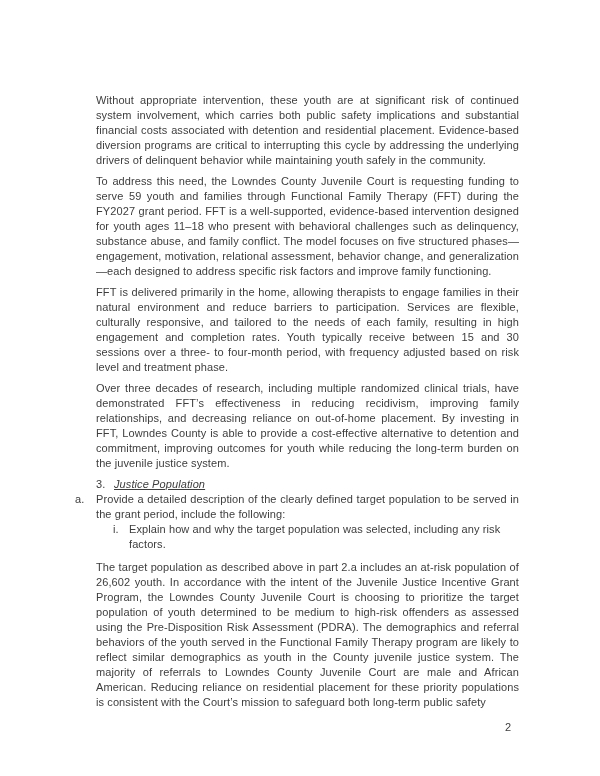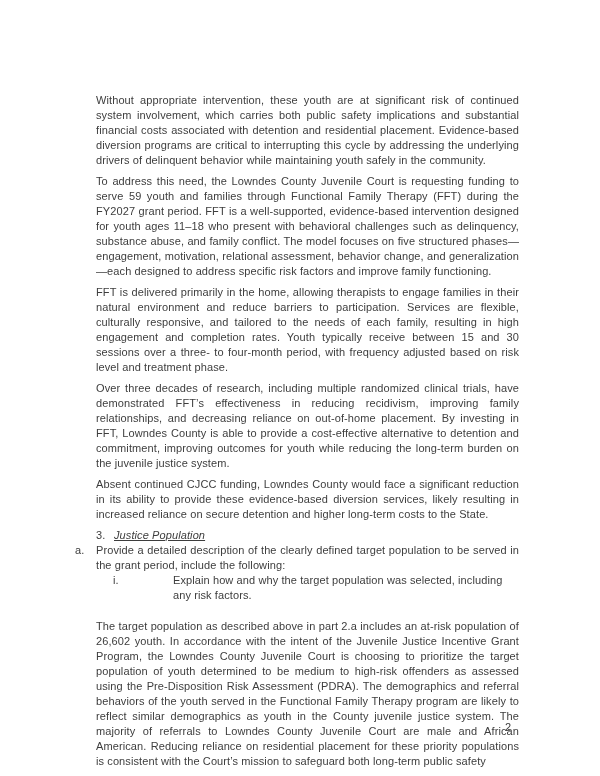--- a/index.html
+++ b/index.html
@@ -62,24 +62,23 @@
   }
   .li-i {
     margin-left: 17px;
   }
   .li-i .marker {
     flex: 0 0 16px;
     width: 16px;
   }
   .li-i .li-text {
     flex: 1;
-    margin-left: 44px;
   }
   p.closing {
-    margin-top: 16px;
+    margin-top: 8px;
     margin-bottom: 0;
   }
   .page-number {
     position: absolute;
     left: 499px;
     top: 720px;
     width: 18px;
     text-align: center;
     font-size: 11px;
     line-height: 15px;
@@ -90,21 +89,20 @@
 </head>
 <body>
 
 <div class="page">
   <main class="content">
 
     <p class="para">Without appropriate intervention, these youth are at significant risk of continued system involvement, which carries both public safety implications and substantial financial costs associated with detention and residential placement. Evidence-based diversion programs are critical to interrupting this cycle by addressing the underlying drivers of delinquent behavior while maintaining youth safely in the community.</p>
     <p class="para">To address this need, the Lowndes County Juvenile Court is requesting funding to serve 59 youth and families through Functional Family Therapy (FFT) during the FY2027 grant period. FFT is a well-supported, evidence-based intervention designed for youth ages 11–18 who present with behavioral challenges such as delinquency, substance abuse, and family conflict. The model focuses on five structured phases—engagement, motivation, relational assessment, behavior change, and generalization—each designed to address specific risk factors and improve family functioning.</p>
     <p class="para">FFT is delivered primarily in the home, allowing therapists to engage families in their natural environment and reduce barriers to participation. Services are flexible, culturally responsive, and tailored to the needs of each family, resulting in high engagement and completion rates. Youth typically receive between 15 and 30 sessions over a three- to four-month period, with frequency adjusted based on risk level and treatment phase.</p>
     <p class="para">Over three decades of research, including multiple randomized clinical trials, have demonstrated FFT’s effectiveness in reducing recidivism, improving family relationships, and decreasing reliance on out-of-home placement. By investing in FFT, Lowndes County is able to provide a cost-effective alternative to detention and commitment, improving outcomes for youth while reducing the long-term burden on the juvenile justice system.</p>
-    <p class="para">Absent continued CJCC funding, Lowndes County would face a significant reduction in its ability to provide these evidence-based diversion services, likely resulting in increased reliance on secure detention and higher long-term costs to the State.</p>
 
     <div class="heading">
       <span class="h-num">3.</span>
       <span class="h-title">Justice Population</span>
     </div>
 
     <div class="li li-a">
       <span class="marker">a.</span>
       <span class="li-text">Provide a detailed description of the clearly defined target population to be served in the grant period, include the following:</span>
     </div>

